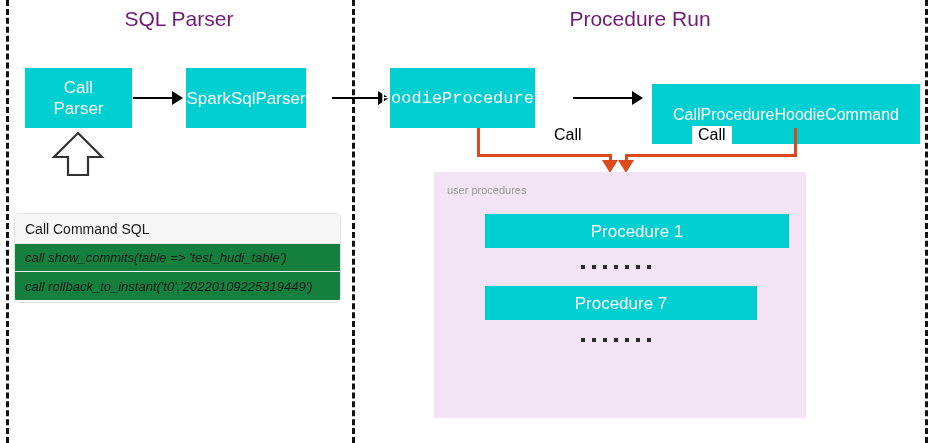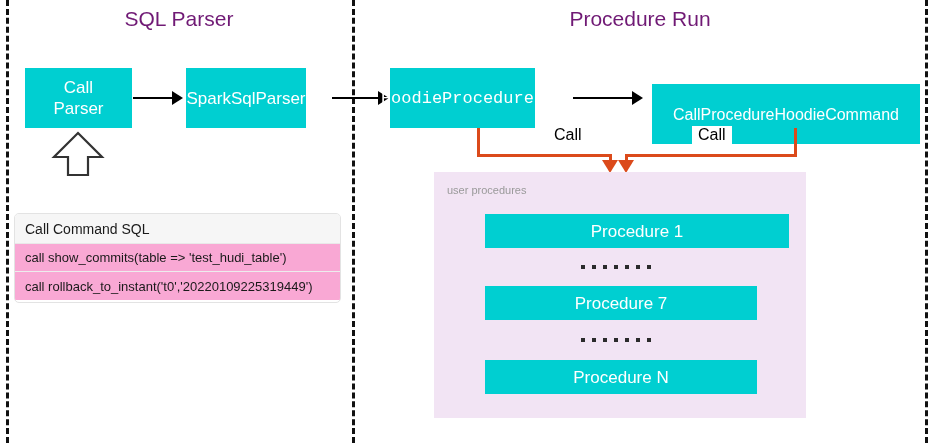--- a/index.html
+++ b/index.html
@@ -77,23 +77,24 @@
     color: #1a1a1a;
     white-space: nowrap;
   }
   .sqlrow.head {
     background: #f6f6f6;
     border-bottom: 1px solid #e9e9e9;
     font-size: 14px;
     height: 30px;
   }
   .sqlrow.body {
-    background: #f9a8d4;
+    background: #15803d;
     border-bottom: 1px solid #ededed;
     height: 28px;
+    font-style: italic;
   }
   .sqlrow.body.last { border-bottom: none; }
   
   .oline-h {
     position: absolute;
     height: 0;
     border-top: 3px solid #DB4A1B;
   }
   .oline-v {
     position: absolute;
@@ -215,15 +216,14 @@
   <div class="dots" style="left:581px; top:338px;">
     <i></i>
     <i></i>
     <i></i>
     <i></i>
     <i></i>
     <i></i>
     <i></i>
   </div>
 
-  <div class="tealbox" style="left:485px; top:360px; width:272px; height:34px;">Procedure N</div>
 
 </div>
 
 </body></html>

